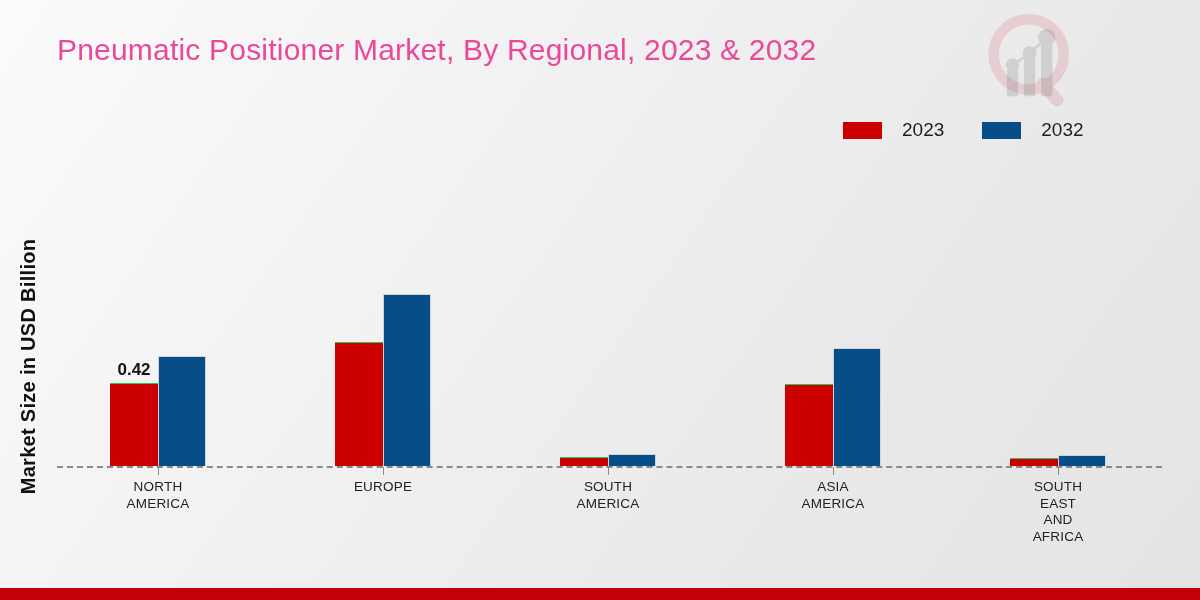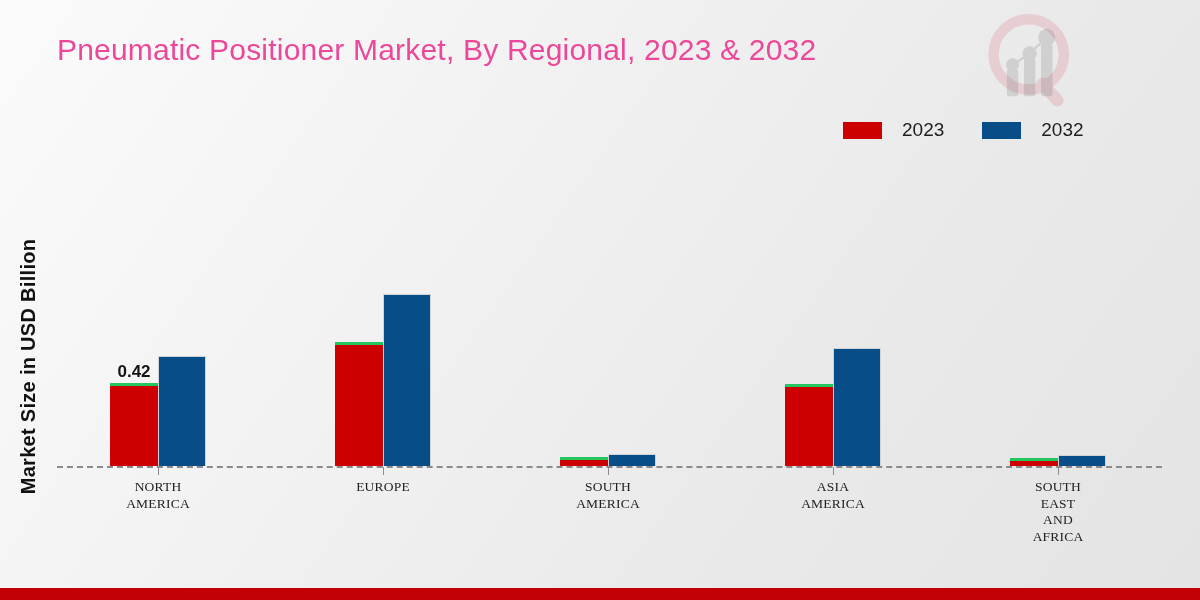--- a/index.html
+++ b/index.html
@@ -41,32 +41,31 @@
   
   .plot { position:absolute; left:0; top:0; width:1200px; height:600px; }
   .baseline {
     position:absolute; left:57px; top:466px; width:1105px; height:0;
     border-top:2px dashed #8b8b8b;
   }
   .tick { position:absolute; width:1px; height:8px; background:#8b8b8b; top:467px; }
 
   .group { position:absolute; bottom:134px; display:flex; align-items:flex-end; }
   .bar { width:48px; position:relative; }
-  .bar.red  { background:#cc0000; border-top:3px solid #22c55e; }
+  .bar.red  { background:#cc0000; border-top:1px solid #22c55e; }
   .bar.blue { background:#074d87; border-left:1px solid #cfd4d8; border-top:1px solid #cfd4d8; border-right:1px solid #cfd4d8; }
   .bar-label {
     position:absolute; bottom:100%; left:50%; transform:translateX(-50%);
     margin-bottom:4px; font-size:17px; font-weight:bold; color:#141414; white-space:nowrap;
   }
 
   .cat-label {
     position:absolute; top:479px;
     text-align:center; font-size:13.5px; color:#222; line-height:16.5px;
     letter-spacing:.2px;
-    font-family:Liberation Serif, serif;
   }
 
   
   .footer-bar { position:absolute; left:0; top:588px; width:1200px; height:12px; background:#c30005; }
 </style>
 </head>
 <body>
 
 <div id="canvas">
 

